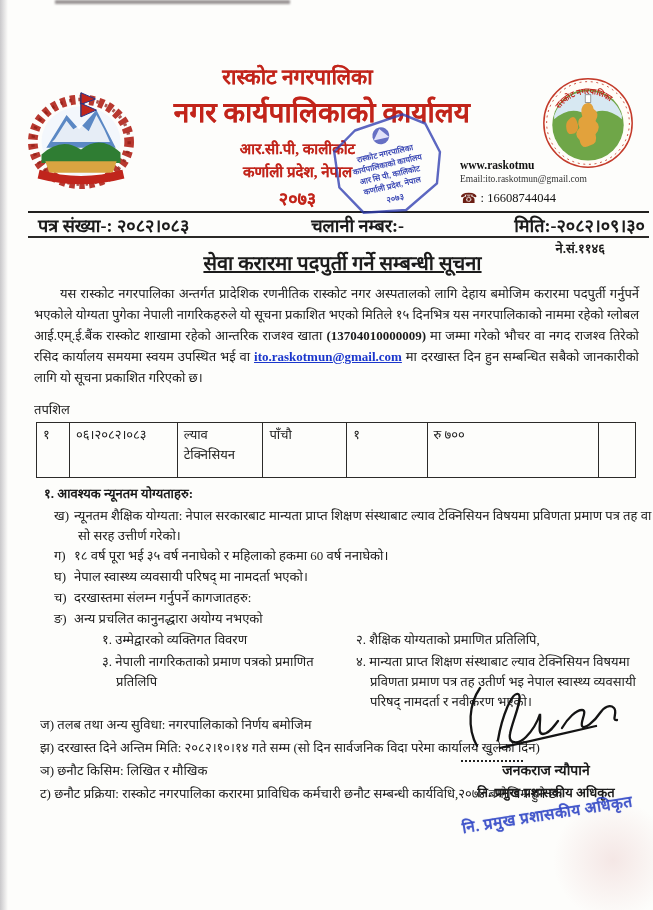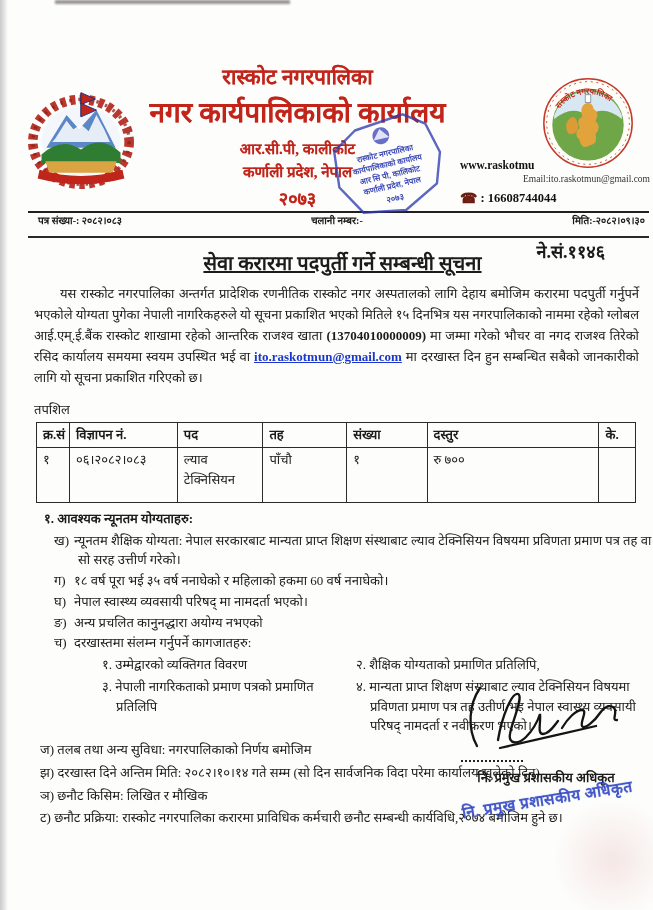--- a/index.html
+++ b/index.html
@@ -15,48 +15,48 @@
   }
   .scan-smudge-top{ position:absolute; top:0; left:55px; width:235px; height:4px;
     background:rgba(70,60,62,.55); filter:blur(1px); z-index:8; }
   .scan-smudge-br{ position:absolute; right:-20px; bottom:-10px; width:120px; height:120px;
     background:radial-gradient(closest-side, rgba(205,130,130,.18), rgba(205,130,130,0)); z-index:8; }
 
   
   .hdr-center{ position:absolute; top:62px; left:125px; width:345px; text-align:center;
     color:#c2241a; text-shadow:0 0 .6px rgba(190,35,22,.6); }
   .hdr-line1{ font-size:21px; font-weight:bold; }
-  .hdr-line2{ font-size:28px; font-weight:bold; margin-top:2px; }
+  .hdr-line2{ font-size:28px; font-weight:bold; margin-top:2px;text-align:right; }
   .hdr-line3{ font-size:15px; font-weight:bold; margin-top:8px; }
   .hdr-line4{ font-size:15px; font-weight:bold; margin-top:3px; }
   .hdr-line5{ font-size:18px; font-weight:bold; margin-top:5px; }
 
   .logo-left{ position:absolute; top:86px; left:22px; width:118px; height:106px; }
   .logo-right{ position:absolute; top:76px; left:541px; width:94px; height:94px; }
 
   .contact{ position:absolute; top:157px; left:460px; width:190px; font-size:10.5px; line-height:1.4; }
   .contact .www{ font-weight:bold; font-size:11.5px; color:#111; }
-  .contact .mail{ font-size:9.5px; color:#333;text-align:right; }
-  .contact .phone-row{ font-weight:bold; font-size:12.5px; margin-top:3px; color:#111; }
+  .contact .mail{ font-size:9.5px; color:#333; }
+  .contact .phone-row{ font-weight:normal; font-size:12.5px; margin-top:3px; color:#111; }
   .contact .phone-icon{ color:#6b1d12; font-size:14px; vertical-align:-1px; }
 
   
   .stamp{ position:absolute; top:116px; left:330px; width:116px; height:102px;
     transform:rotate(-13deg); z-index:4; opacity:.92; }
   .stamp svg{ position:absolute; inset:0; }
   .stamp .stxt{ position:absolute; left:0; right:0; text-align:center;
     color:#2f3db0; font-weight:bold; }
 
   
   .rule-a{ position:absolute; top:211px; left:28px; right:4px; border-top:2.5px solid #21201e; }
   .rule-b{ position:absolute; top:236px; left:28px; right:4px; border-top:2px solid #2a2927; }
   .meta-row{ position:absolute; top:213px; left:38px; right:8px; display:flex;
-    justify-content:space-between; font-weight:bold; font-size:10px; }
+    justify-content:space-between; font-weight:bold; font-size:18px; }
   .meta-row .mid{ position:absolute; left:45%; }
-  .refno{ position:absolute; top:239px; right:48px; font-weight:bold; font-size:18px; }
+  .refno{ position:absolute; top:239px; right:48px; font-weight:bold; font-size:13px; }
 
   
   .content{ position:absolute; top:248px; left:0; right:0; font-size:13px; line-height:1.52; }
   .doc-title{ text-align:center; font-weight:bold; font-size:20px;
     text-decoration:underline; margin-bottom:6px;padding-left:32px; }
   .para{ margin:0 14px 0 34px; text-align:justify; text-indent:26px; line-height:1.6; }
   .para .acct{ font-weight:bold; }
   .para .mail-link{ color:#1a36cc; font-weight:bold; text-decoration:underline; }
   .tapasil{ margin:12px 0 2px 34px; }
 
@@ -172,48 +172,39 @@
       <colgroup>
         <col style="width:5.5%">
           <col style="width:18%">
           <col style="width:14.3%">
           <col style="width:14%">
         <col style="width:13.4%">
           <col style="width:28.7%">
           <col style="width:6.1%">
       </colgroup>
       <tbody>
-          <tr>
-        <th>क्र.सं</th>
-        <th>विज्ञापन नं.</th>
-        <th>पद</th>
-        <th>तह</th>
-        <th>संख्या</th>
-        <th>दस्तुर</th>
-        <th>के.</th>
-      </tr>
       <tr>
         <td class="pad-top">१</td>
         <td class="c pad-top">०६।२०८२।०८३</td>
         <td class="pad-top">ल्याव टेक्निसियन</td>
         <td class="c pad-top">पाँचौ</td>
         <td class="pad-top">१</td>
         <td class="pad-top">रु ७००</td>
         <td></td>
       </tr>
     </tbody>
       </table>
 
     <div class="qual-head">१.   आवश्यक न्यूनतम योग्यताहरु:</div>
 
     <div class="qitem"><span class="lbl">ख)</span><span>न्यूनतम शैक्षिक योग्यता:  नेपाल सरकारबाट मान्यता प्राप्त शिक्षण संस्थाबाट ल्याव टेक्निसियन विषयमा प्रविणता प्रमाण पत्र तह वा सो सरह उत्तीर्ण गरेको।</span></div>
     <div class="qitem"><span class="lbl">ग)</span><span>१८ वर्ष पूरा भई ३५ वर्ष ननाघेको र महिलाको हकमा 60 वर्ष ननाघेको।</span></div>
     <div class="qitem"><span class="lbl">घ)</span><span>नेपाल स्वास्थ्य व्यवसायी परिषद् मा नामदर्ता भएको।</span></div>
+    <div class="qitem"><span class="lbl">च)</span><span>दरखास्तमा संलम्न गर्नुपर्ने कागजातहरु:</span></div>
     <div class="qitem"><span class="lbl">ङ)</span><span>अन्य प्रचलित कानुनद्धारा अयोग्य नभएको</span></div>
-    <div class="qitem"><span class="lbl">च)</span><span>दरखास्तमा संलम्न गर्नुपर्ने कागजातहरु:</span></div>
 
     <div class="doc-grid">
       <div class="ditem">१.   उम्मेद्वारको व्यक्तिगत विवरण</div>
       <div class="ditem">२. शैक्षिक योग्यताको प्रमाणित प्रतिलिपि,</div>
       <div class="ditem">३.  नेपाली नागरिकताको प्रमाण पत्रको प्रमाणित प्रतिलिपि</div>
       <div class="ditem">४. मान्यता प्राप्त शिक्षण संस्थाबाट  ल्याव टेक्निसियन विषयमा प्रविणता प्रमाण पत्र  तह उतीर्ण भइ नेपाल स्वास्थ्य व्यवसायी परिषद् नामदर्ता र नवीकरण भएको।</div>
     </div>
 
     <div class="term">ज) तलब तथा अन्य सुविधा: नगरपालिकाको निर्णय बमोजिम</div>
     <div class="term">झ) दरखास्त दिने अन्तिम मिति: २०८२।१०।१४ गते सम्म (सो दिन सार्वजनिक विदा परेमा कार्यालय खुलेको दिन)</div>
@@ -225,16 +216,17 @@
   <div class="signature">
     <svg class="sig-svg" width="164" height="82" viewBox="0 0 164 82">
       <g fill="none" stroke="#141414" stroke-width="2.3" stroke-linecap="round">
         <path d="M16 6 C5 22 3 46 13 64"></path>
         <path d="M34 58 C38 34 48 10 54 12 C60 14 48 40 46 52 C44 62 54 63 62 55 C70 47 74 38 76 32 C77 41 73 52 79 52 C85 52 90 44 94 39"></path>
         <path d="M98 46 C104 36 112 28 118 28 C124 28 116 40 118 44 C120 48 130 40 136 31 C140 25 146 22 150 26 C154 30 147 39 153 38"></path>
         <path d="M36 66 C62 60 102 51 132 44"></path>
       </g>
     </svg>
     <div class="sig-dots"></div>
+    <div class="sig-name">जनकराज न्यौपाने</div>
     <div class="sig-title">नि. प्रमुख प्रशासकीय अधिकृत</div>
     <div class="sig-stamp">नि. प्रमुख प्रशासकीय अधिकृत</div>
   </div>
 </div>
 
 </body></html>

